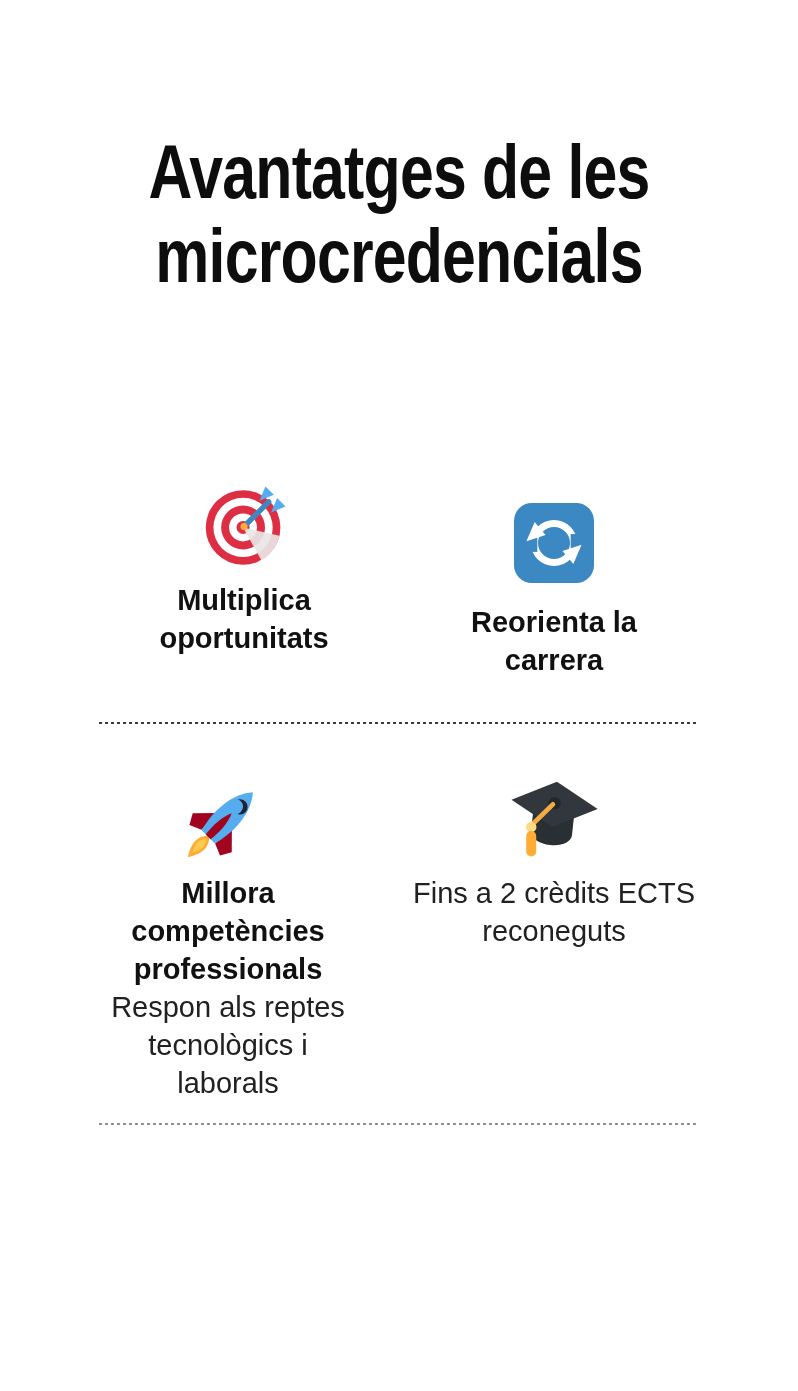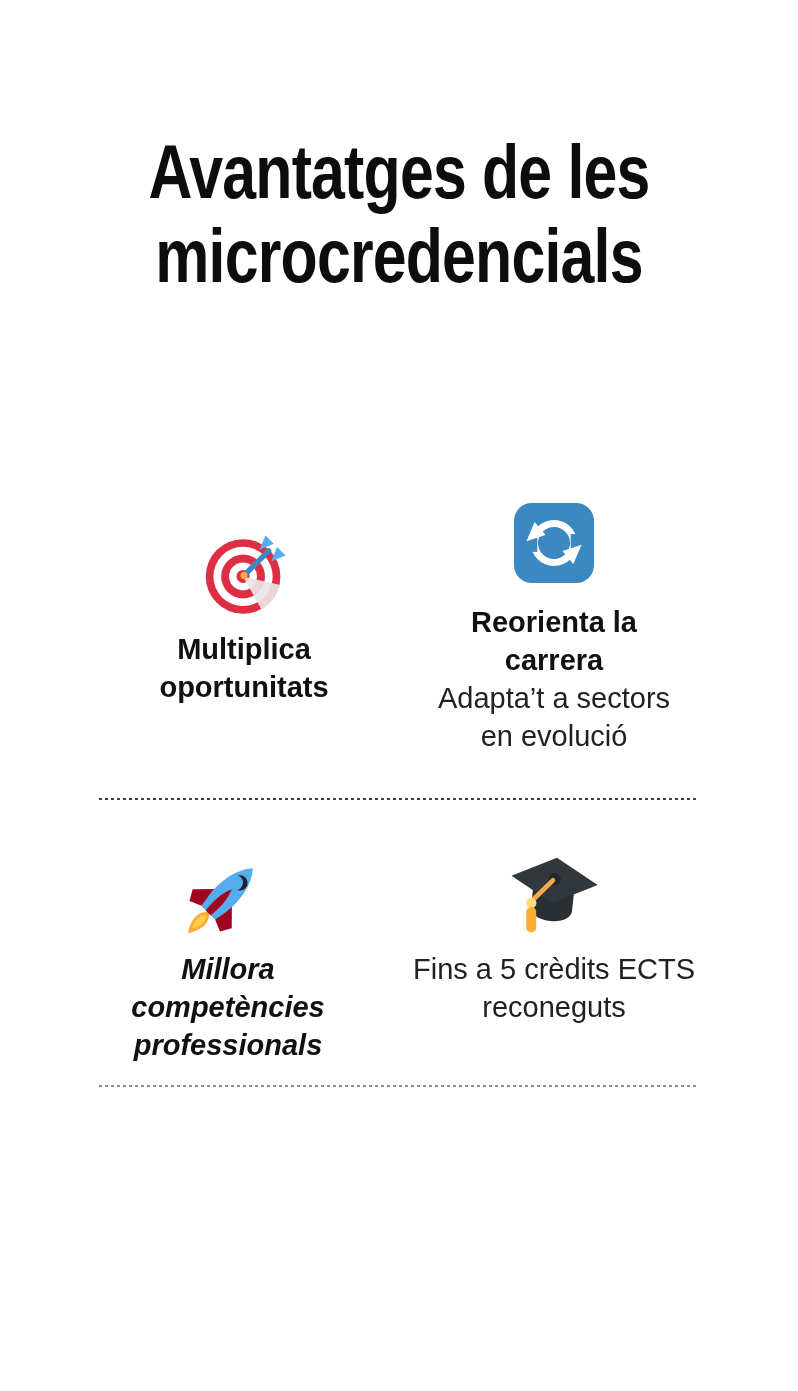--- a/index.html
+++ b/index.html
@@ -27,39 +27,39 @@
     transform-origin: center top;
     white-space: pre-line;
   }
   .grid {
     width: 620px;
     margin: 0 auto;
   }
   .row {
     display: flex;
   }
-  .row-1 { margin-top: 187px; align-items: center; }
+  .row-1 { margin-top: 187px; }
   .row-2 { margin-top: 47px; }
   .card {
     width: 310px;
     display: flex;
     flex-direction: column;
     align-items: center;
     text-align: center;
   }
   .icon-area {
     display: flex;
     justify-content: center;
     align-items: flex-start;
   }
   .row-1 .icon-area { height: 96px; }
   .card-refresh .icon-area { height: 118px; padding-top: 18px; box-sizing: content-box; }
   .card-refresh .icon-area { height: 100px; }
   .row-2 .icon-area { height: 103px; }
-  .card-rocket { transform: translateX(-16px); font-style: italic; }
+  .card-rocket { transform: translateX(-16px); }
   .heading {
     margin: 0;
     font-size: 29px;
     line-height: 38px;
     font-weight: 700;
     color: #111111;
     white-space: pre-line;
   }
   .desc {
     margin: 0;
@@ -117,22 +117,20 @@
           <rect width="36" height="36" rx="8" fill="#3b88c3"></rect>
           <circle cx="18" cy="18" r="8.8" fill="none" stroke="#ffffff" stroke-width="3.2"></circle>
           <rect x="3.5" y="14" width="7" height="8" fill="#3b88c3"></rect>
           <rect x="25.5" y="14" width="7" height="8" fill="#3b88c3"></rect>
           <path d="M5.6 17.2 L9.3 8.6 L14.2 14.4 Z" fill="#ffffff"></path>
           <path d="M30.4 18.8 L26.7 27.4 L21.8 21.6 Z" fill="#ffffff"></path>
         </svg>
       </div>
       <h2 class="heading">Reorienta la
 carrera</h2>
-      <p class="desc">Adapta’t a sectors
-en evolució</p>
     </div>
 
   </div>
 
   <div class="divider divider-1"></div>
 
   <div class="row row-2">
 
     <div class="card card-rocket">
       <div class="icon-area">
@@ -145,36 +143,39 @@
             <path d="M0 -16 C5.8 -9.5 6.8 1.5 4 11.5 L-4 11.5 C-6.8 1.5 -5.8 -9.5 0 -16 Z" fill="#55acee"></path>
             <path d="M0 -3 C1.9 1 2.1 6.5 1.5 11.5 L-1.5 11.5 C-2.1 6.5 -1.9 1 0 -3 Z" fill="#a0041e"></path>
             <circle cx="0.6" cy="-7.5" r="3.3" fill="#1f2430"></circle>
             <circle cx="-0.9" cy="-6.2" r="3.3" fill="#55acee"></circle>
           </g>
         </svg>
       </div>
       <h2 class="heading">Millora
 competències
 professionals</h2>
+      <p class="desc">Respon als reptes
+tecnològics i
+laborals</p>
     </div>
 
     <div class="card card-cap">
       <div class="icon-area">
         <svg width="100" height="100" viewBox="0 0 36 36" aria-hidden="true">
           <g transform="rotate(6 18 14)">
             <path d="M10.6 15.5 L10.6 22.3 C10.6 24.9 13.9 26.7 18 26.7 C22.1 26.7 25.4 24.9 25.4 22.3 L25.4 15.5 Z" fill="#292f33"></path>
             <path d="M18 3.8 L33.6 12 L18 20.2 L2.4 12 Z" fill="#31373d"></path>
             <circle cx="18" cy="11.6" r="2.2" fill="#22272b"></circle>
           </g>
           <path d="M17.6 12 L9.8 19.6" stroke="#f5ab42" stroke-width="1.7" stroke-linecap="round" fill="none"></path>
           <circle cx="9.8" cy="20.2" r="1.9" fill="#ffd983"></circle>
           <rect x="8" y="21.6" width="3.6" height="9.2" rx="1.8" fill="#ffac33"></rect>
         </svg>
       </div>
-      <p class="desc">Fins a 5 crèdits ECTS
+      <p class="desc">Fins a 2 crèdits ECTS
 reconeguts</p>
     </div>
 
   </div>
 
   <div class="divider divider-2"></div>
 
 </div>
 
 </body></html>

